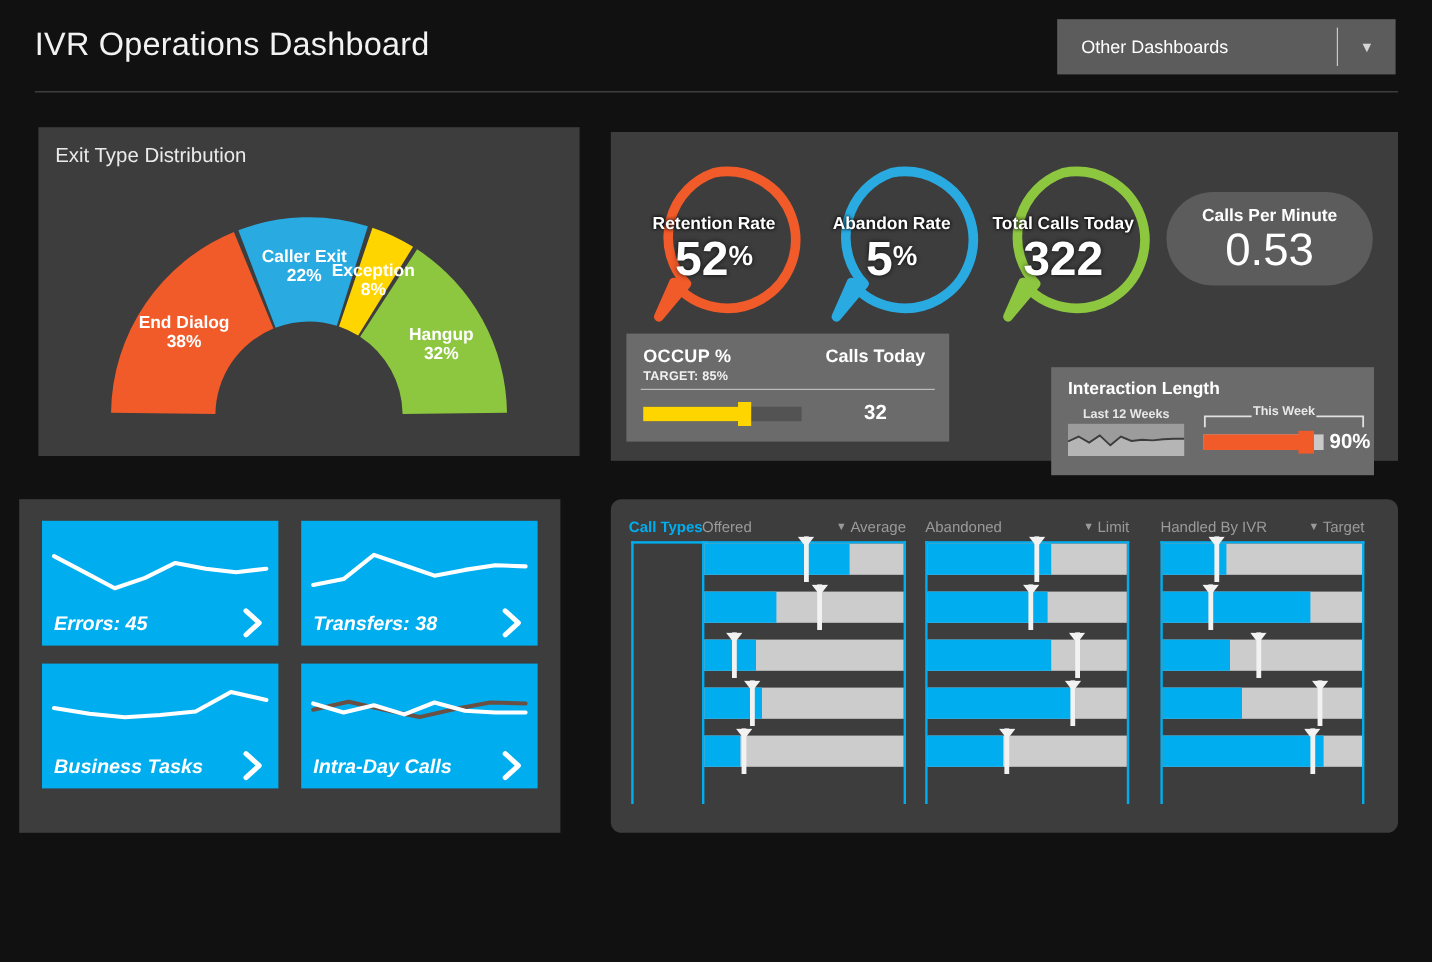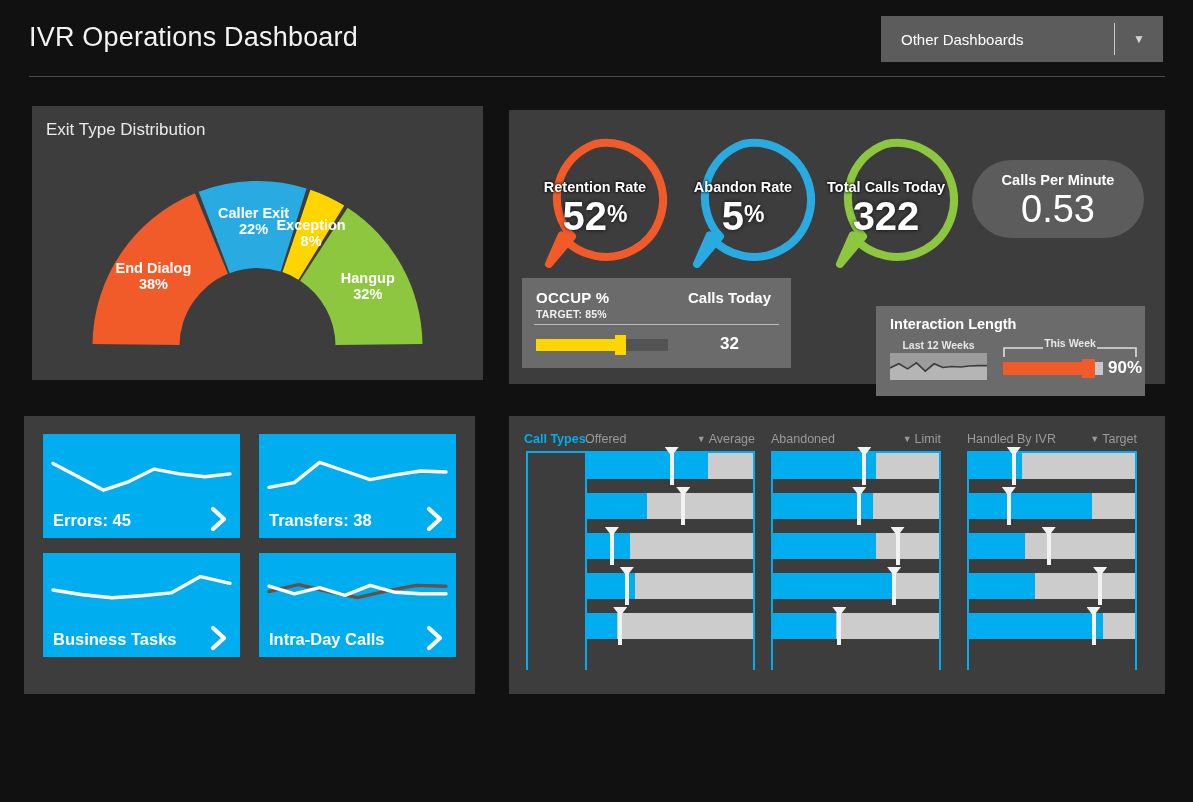--- a/index.html
+++ b/index.html
@@ -33,22 +33,22 @@
   .dropdown-sep { width: 1px; background: #c9c9c9; margin: 7px 0; }
   .dropdown-arrow {
     width: 48px; display: flex; align-items: center; justify-content: center;
     font-size: 12px; color: #d5d5d5;
   }
 
   
   .panel { position: absolute; background: #3d3d3d; }
   #panel-exit      { left: 32px;  top: 106px; width: 451px; height: 274px; }
   #panel-kpi       { left: 509px; top: 110px; width: 656px; height: 274px; }
-  #panel-cards     { left: 24px;  top: 416px; width: 451px; height: 278px; }
-  #panel-calltypes { left: 509px; top: 416px; width: 656px; height: 278px; }
+  #panel-cards     { left: 16px;  top: 416px; width: 451px; height: 278px; font-style: italic; }
+  #panel-calltypes { left: 509px; top: 416px; width: 656px; height: 278px; border-radius: 9px; }
 
   .panel-title {
     position: absolute; left: 14px; top: 14px;
     font-size: 17px; color: #eaeaea; font-weight: 400;
   }
 
   
   .donut-wrap { position: absolute; left: 0; top: 30px; width: 451px; height: 244px; }
 
   

